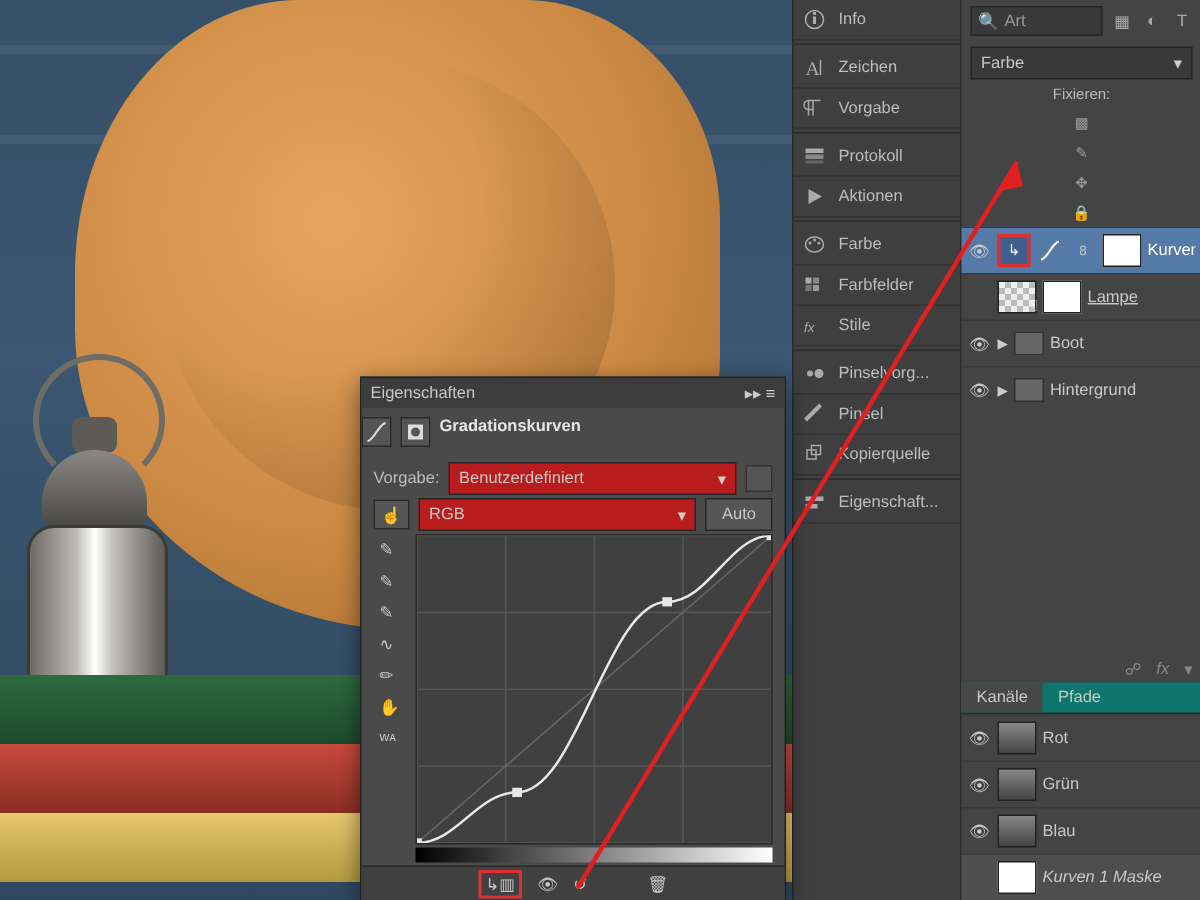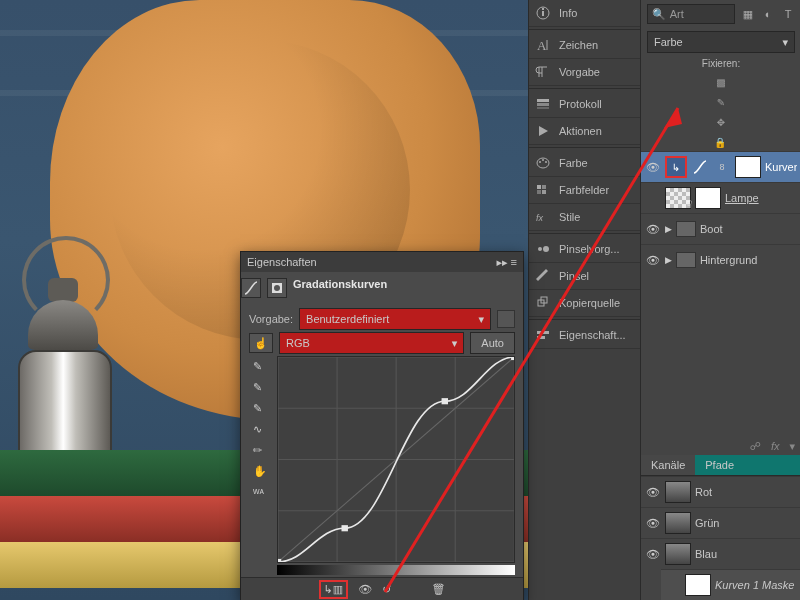--- a/index.html
+++ b/index.html
@@ -262,21 +262,21 @@
     <div class="layer">
       <span class="eye">👁</span>
       <div class="thumb sm photo-thumb"></div>
       <span class="name">Grün</span>
     </div>
     <div class="layer">
       <span class="eye">👁</span>
       <div class="thumb sm photo-thumb"></div>
       <span class="name">Blau</span>
     </div>
-    <div class="layer" style="background:#4e4e4e;margin-left:20px;">
+    <div class="layer" style="background:#4e4e4e;">
       <span class="eye"></span>
       <div class="thumb sm"></div>
       <span class="name italic">Kurven 1 Maske</span>
     </div>
   </div>
 
   <div class="props">
     <div class="titlebar">
       <span>Eigenschaften</span>
       <span>▸▸ ≡</span>

